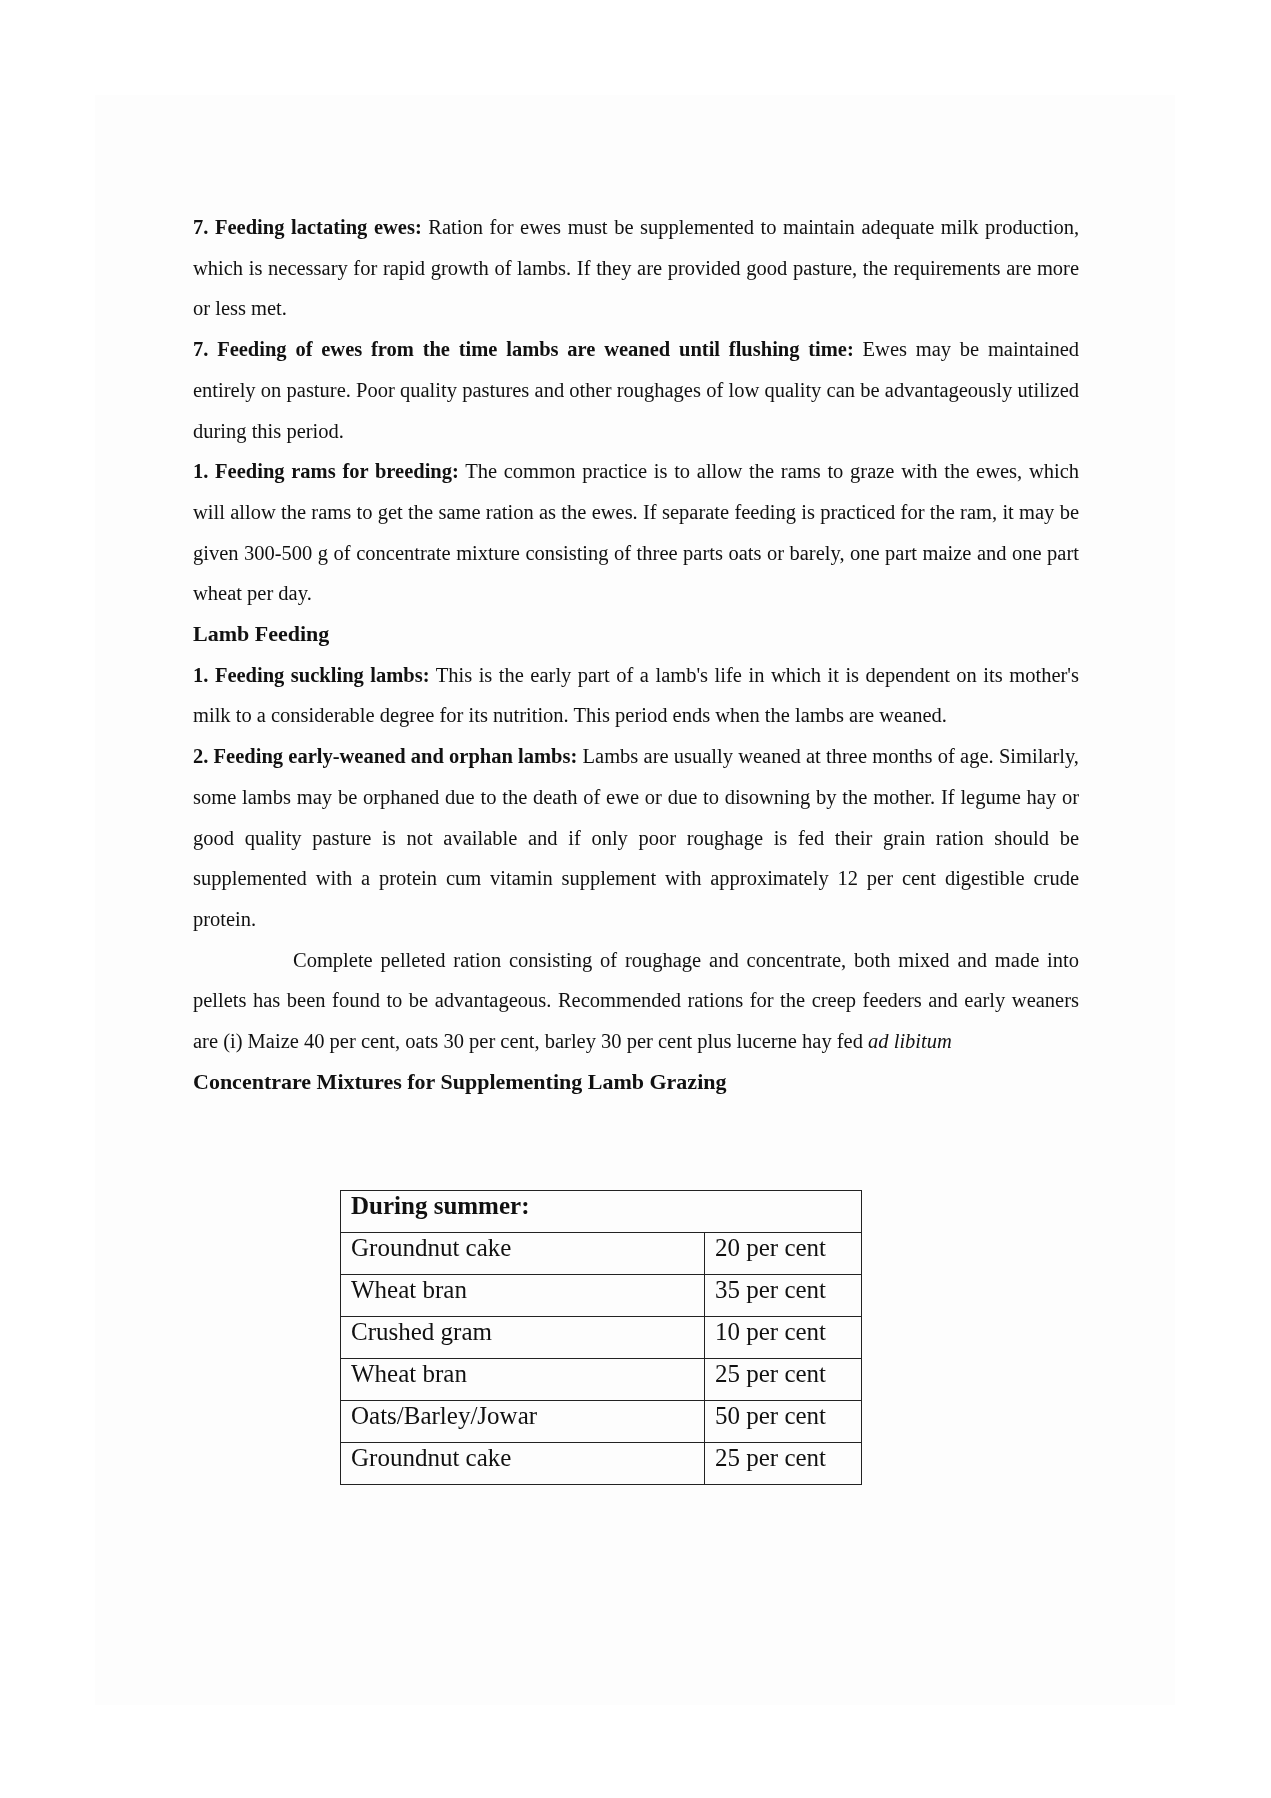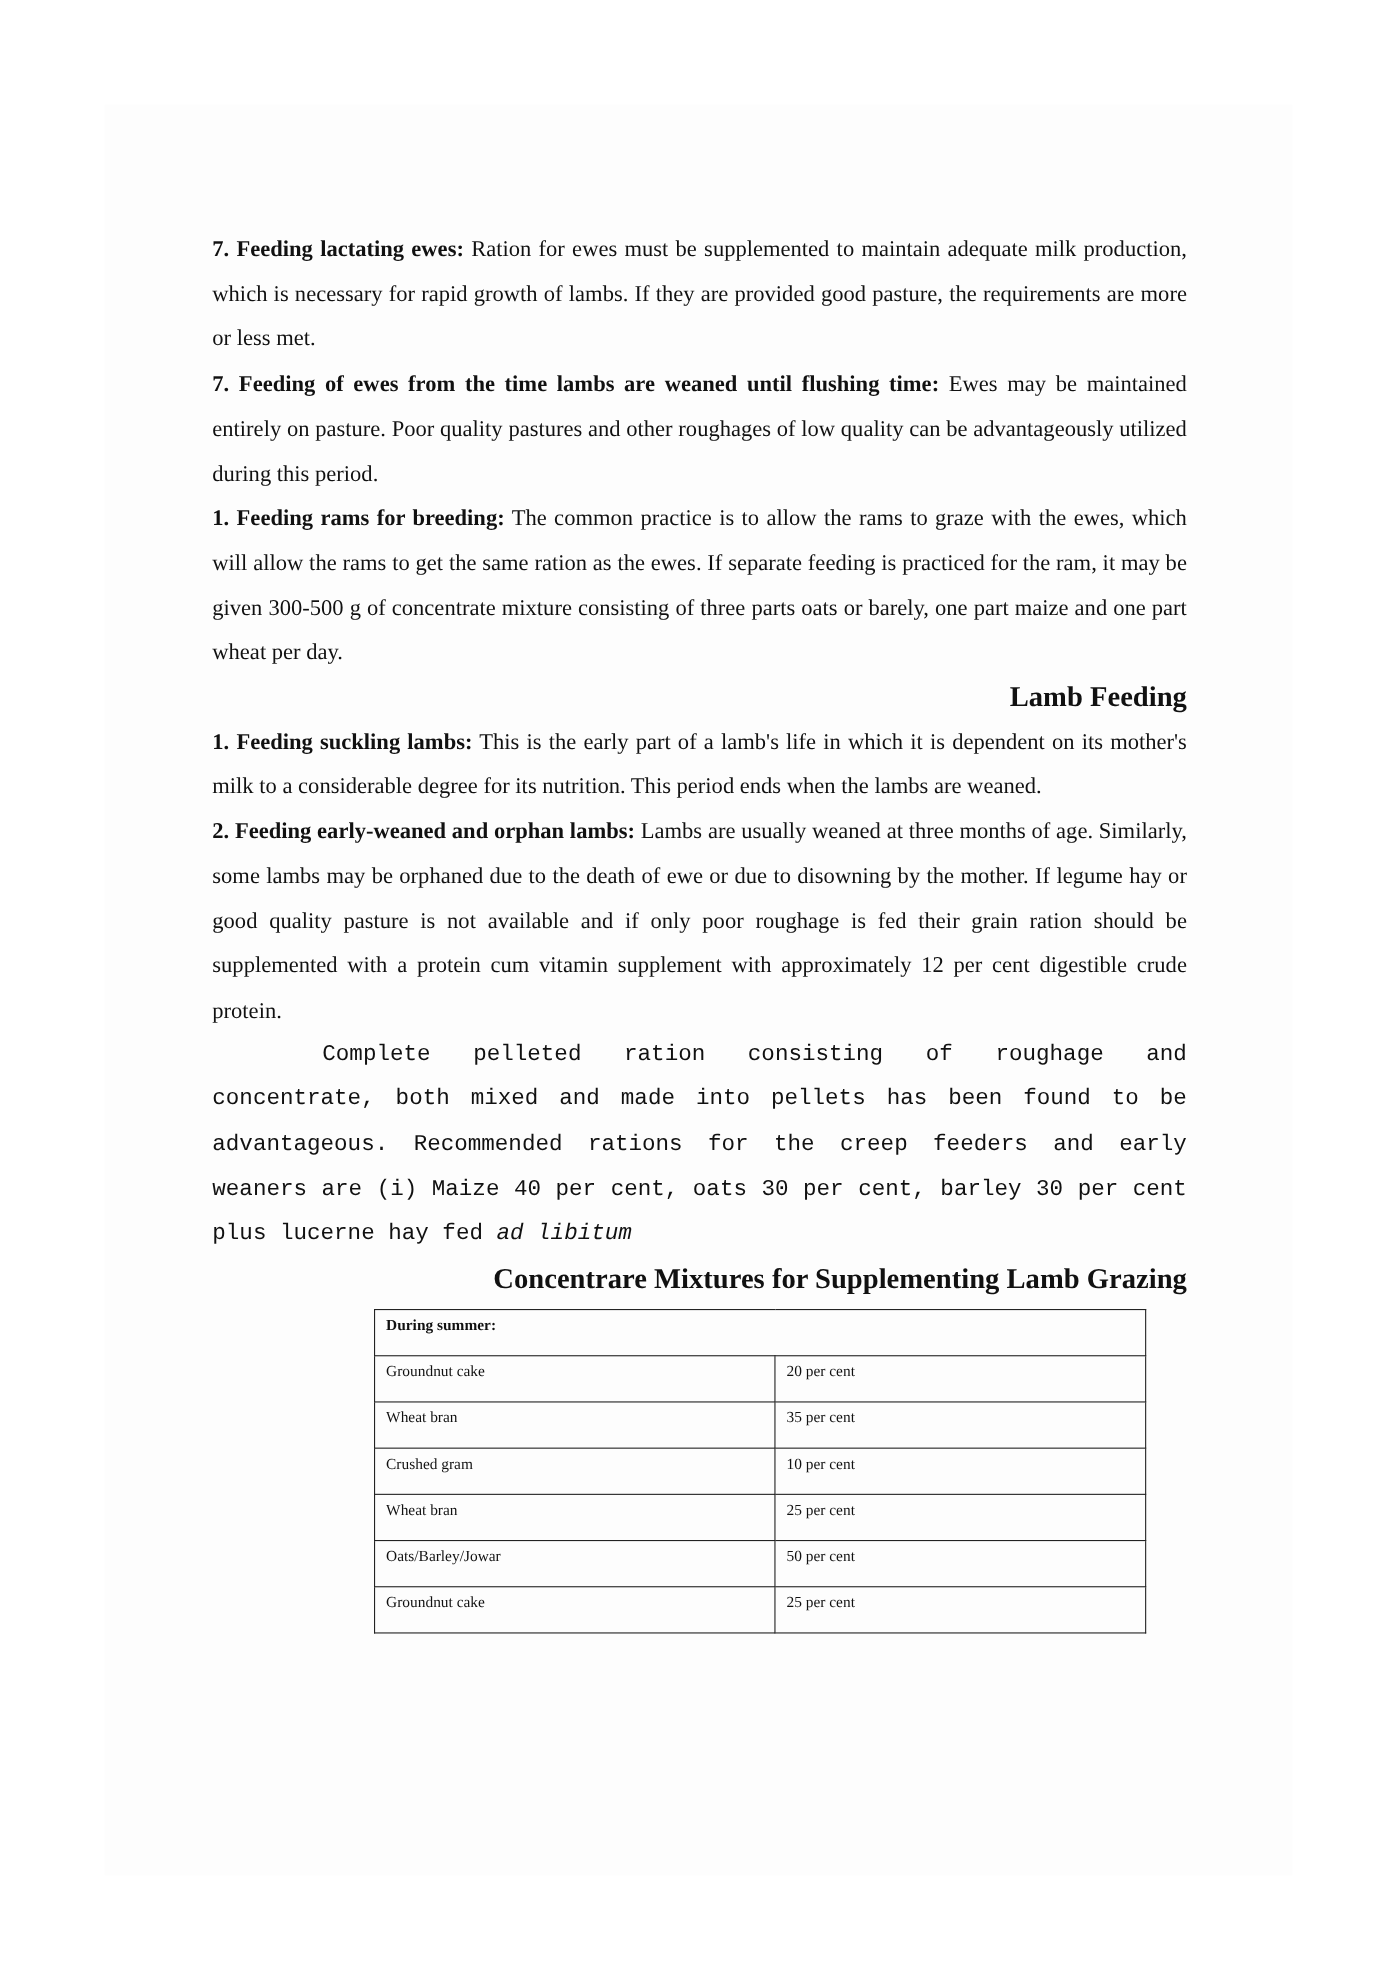--- a/index.html
+++ b/index.html
@@ -33,37 +33,35 @@
   }
   .para {
     margin: 0;
     text-align: justify;
   }
   .para b, .heading {
     font-weight: bold;
   }
   .heading {
     margin: 0;
-    font-size: 26px;
-    text-align: right;
+    font-size: 22px;
   }
   .indent {
     text-indent: 100px;
-    font-family: Liberation Mono, monospace;
   }
   .ital {
     font-style: italic;
   }
   table.mix {
     position: absolute;
     left: 340px;
     top: 1190px;
-    width: 702px;
+    width: 522px;
     border-collapse: collapse;
-    font-size: 14px;
+    font-size: 25px;
     line-height: 24px;
   }
   table.mix td {
     border: 1.5px solid #222222;
     height: 41.5px;
     box-sizing: border-box;
     padding: 3px 10px 14px 10px;
     vertical-align: top;
   }
   table.mix td.c1 { width: 364px; }

